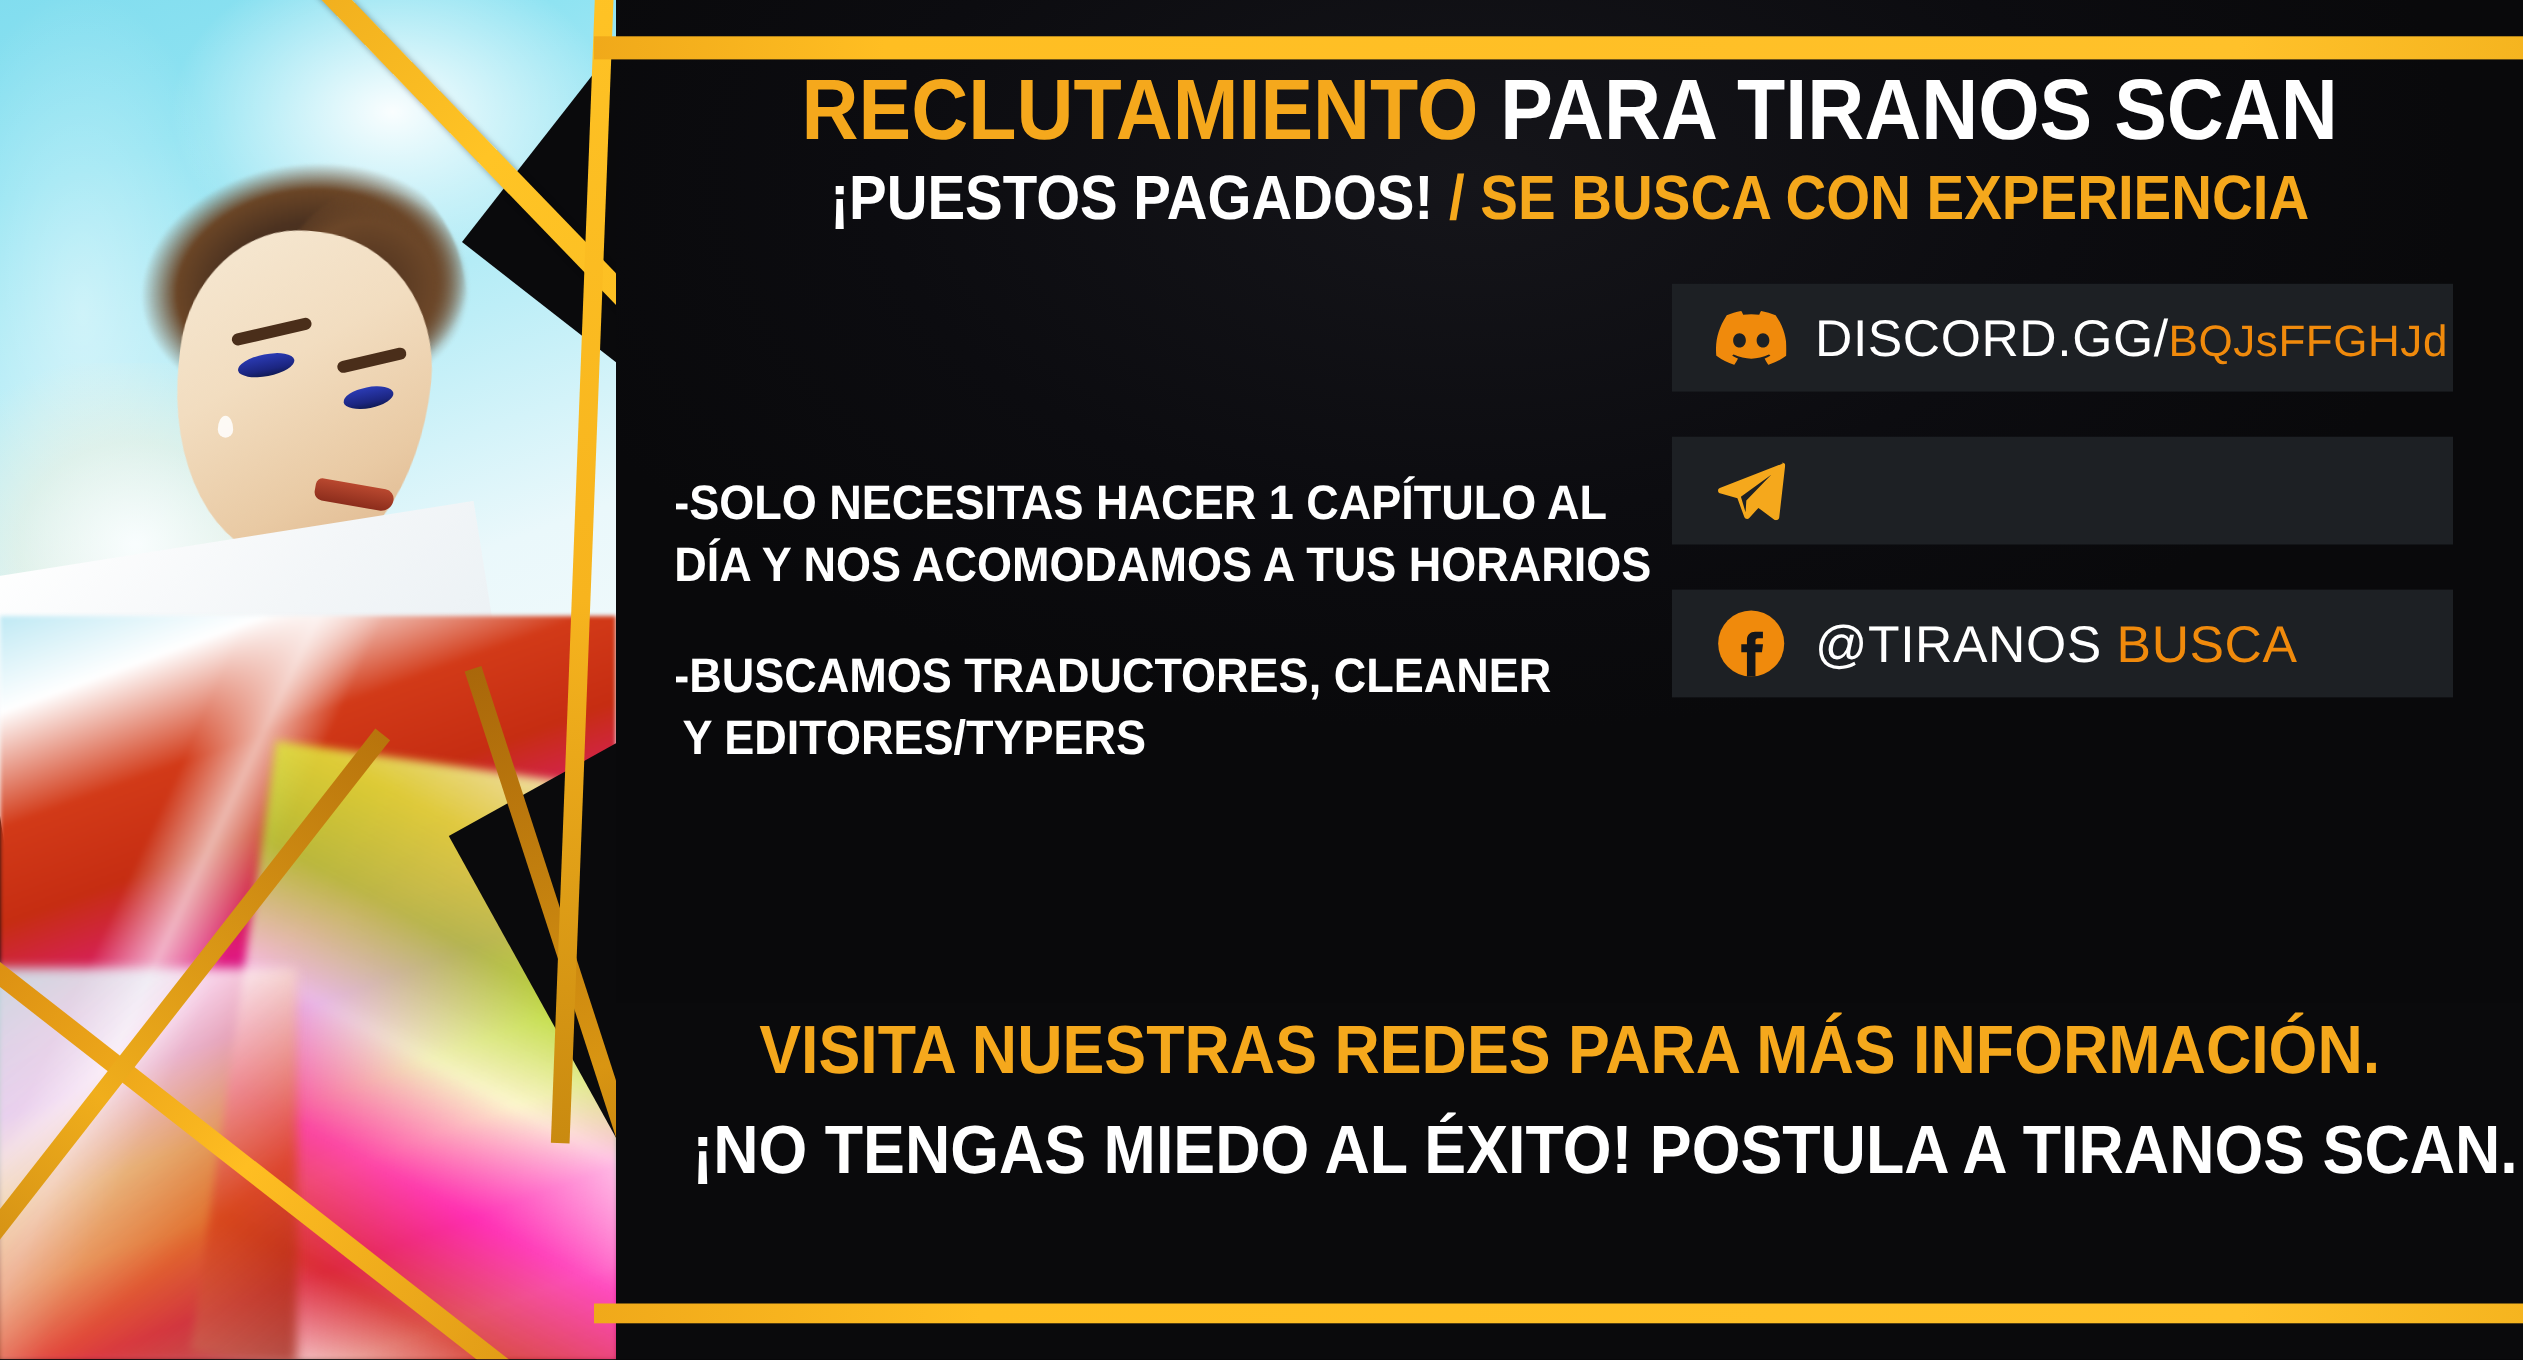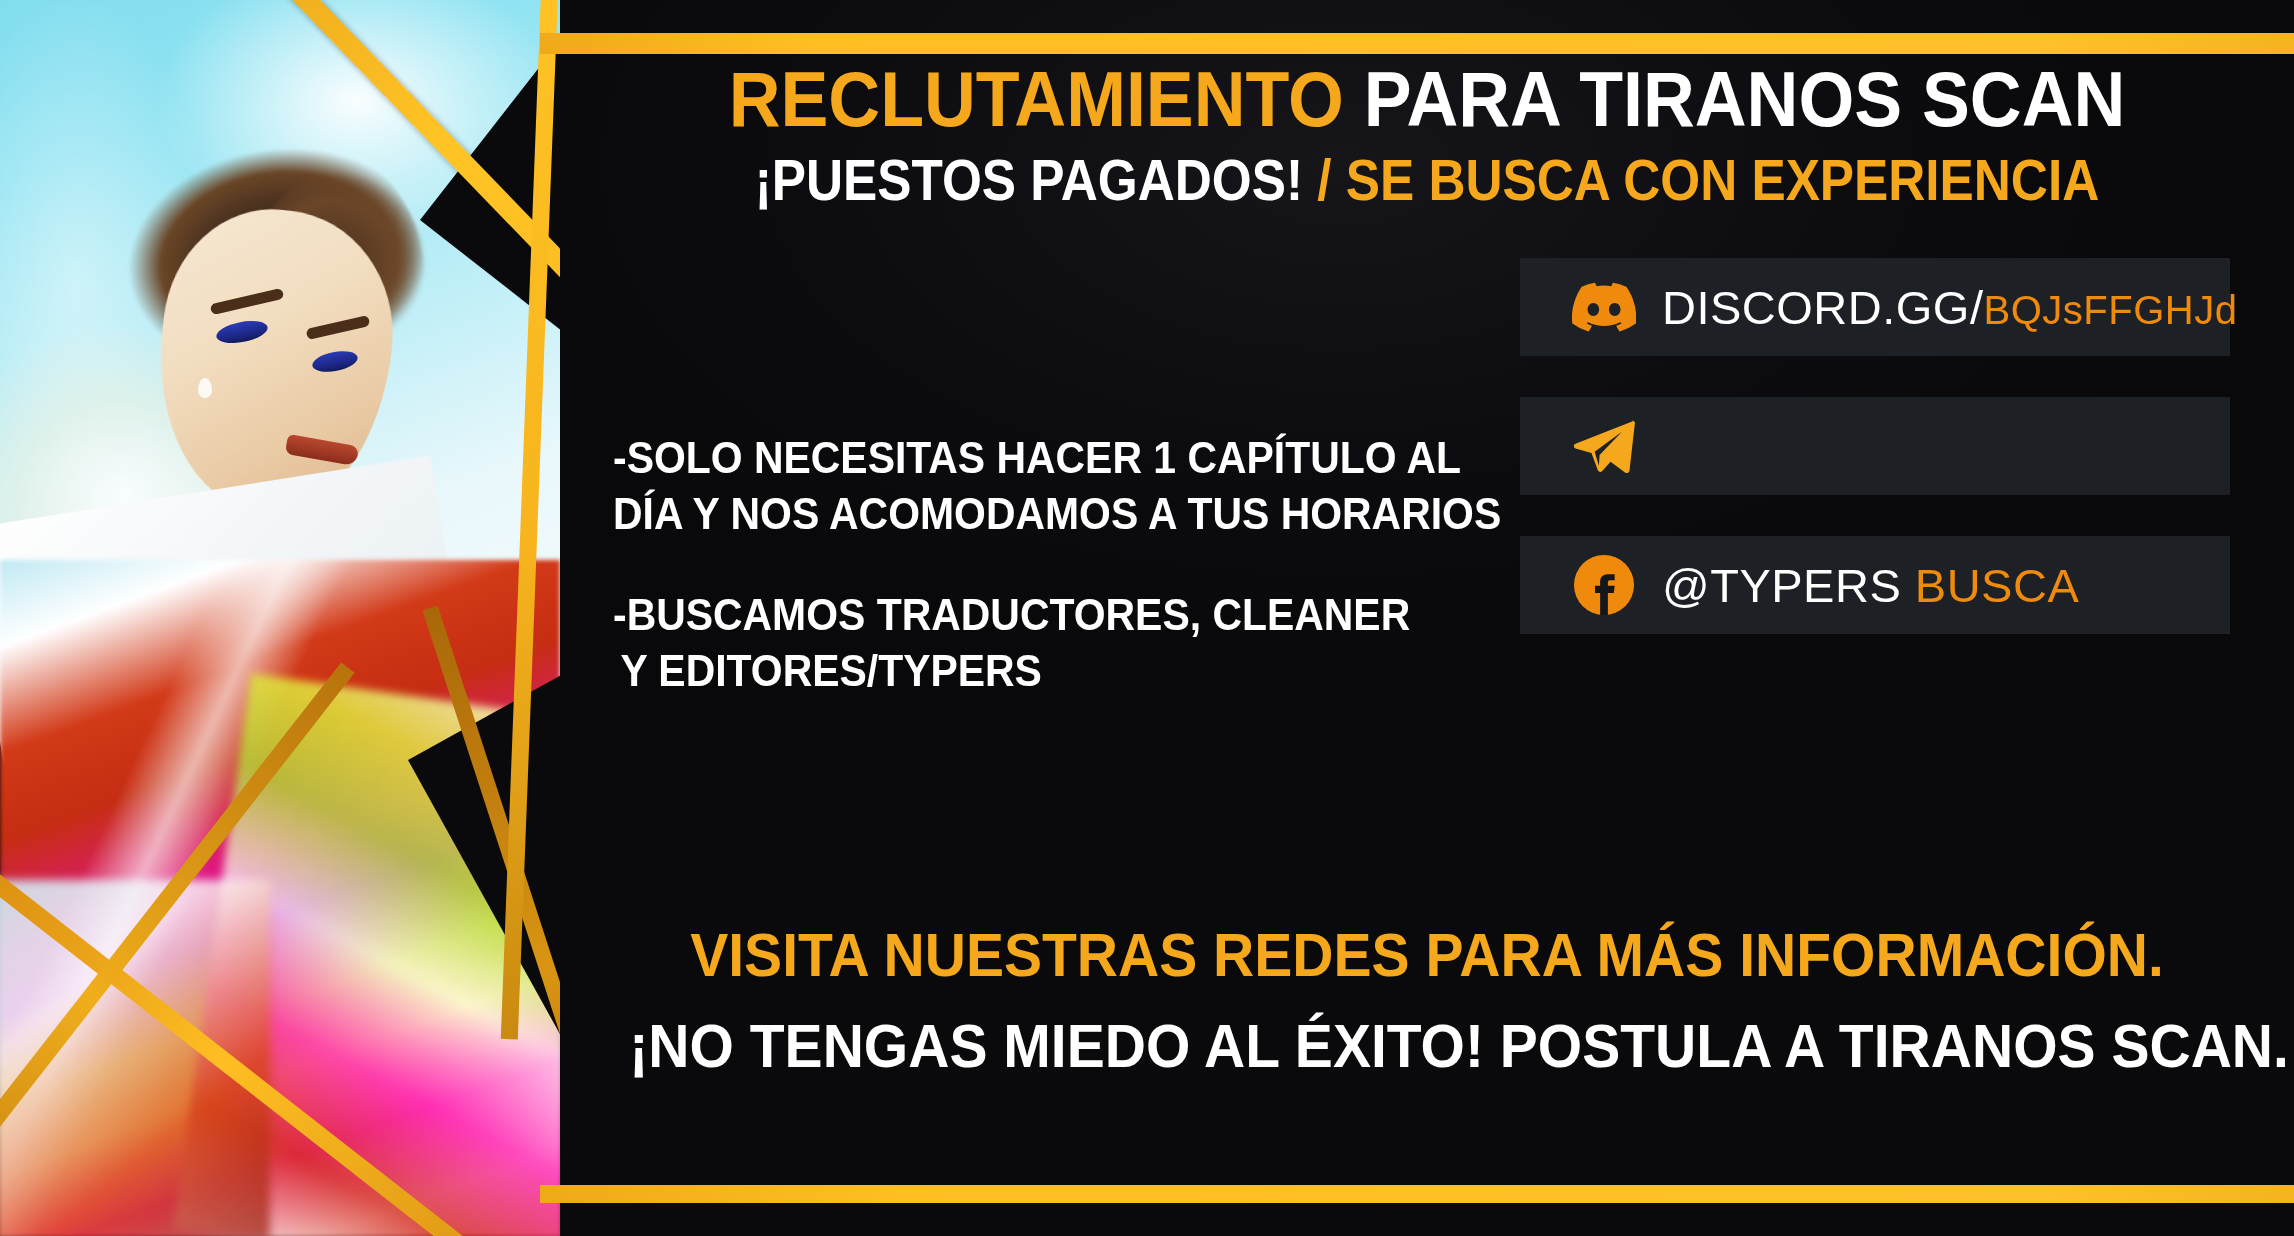--- a/index.html
+++ b/index.html
@@ -258,21 +258,21 @@
     position:absolute; left:960px; top:258px;
     width:740px;
   }
   .card {
     position:relative;
     width:710px; height:98px;
     background:#1d2024;
     margin-bottom:41px;
     display:flex;
     align-items:center;
-    padding-left:52px;
+    padding-left:40px;
   }
   .card:last-child { margin-bottom:0; }
   .card .c-icon {
     width:64px; height:64px;
     flex:0 0 64px;
     display:flex; align-items:center; justify-content:center;
     margin-right:26px;
   }
   .card .c-text {
     font-family:"Liberation Sans", sans-serif;
@@ -384,21 +384,21 @@
       </div>
 
       <div class="card">
         <span class="c-icon">
           <svg width="62" height="62" viewBox="0 0 64 64" aria-hidden="true">
             <circle cx="32" cy="32" r="31" fill="#f08a0c"></circle>
             <path fill="#15161a" d="M41 21h-5.4c-4.4 0-7.6 2.9-7.6 7.6v4.1h-5.3v7.6H28V63h8V40.3h6.1l1-7.6H36v-3.3c0-1.6.7-2.4 2.4-2.4H43V21z"></path>
           </svg>
         </span>
         <span class="c-text">
-          <span class="wht">@TYPERS </span><span class="gold">BUSCA</span>
+          <span class="wht">@TIRANOS </span><span class="gold">BUSCA</span>
         </span>
       </div>
 
     </div>
 
     <div class="cta">
       <div class="cta-1">VISITA NUESTRAS REDES PARA MÁS INFORMACIÓN.</div>
       <div class="cta-2">¡NO TENGAS MIEDO AL ÉXITO! POSTULA A TIRANOS SCAN.</div>
     </div>
 

